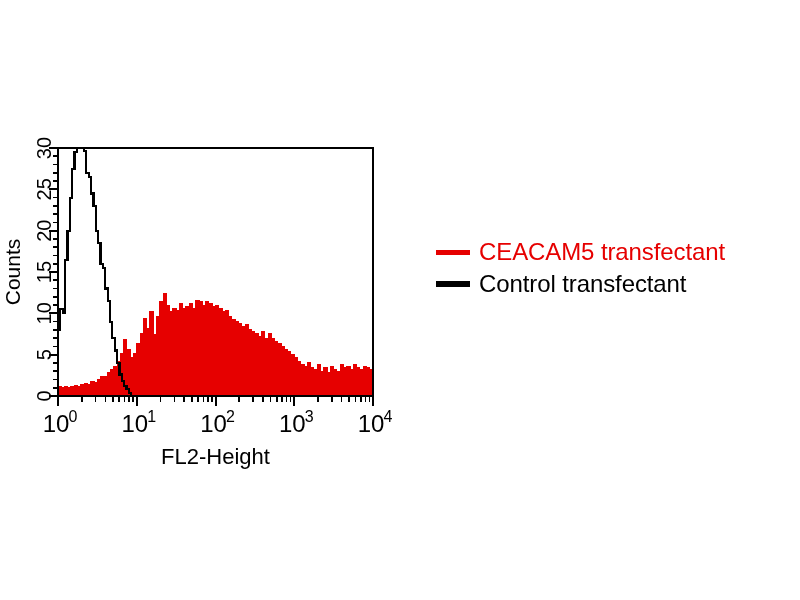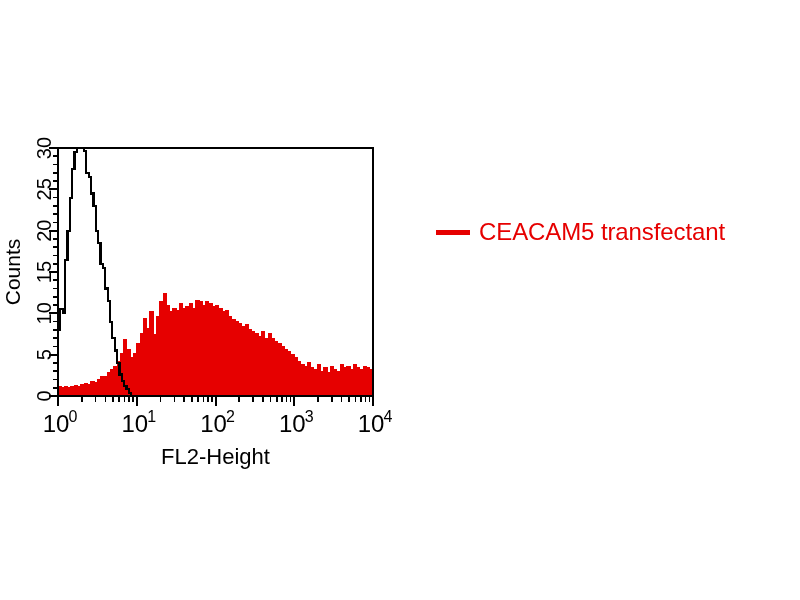--- a/index.html
+++ b/index.html
@@ -35,21 +35,21 @@
   #chart-svg {
     position: absolute;
     left: 0;
     top: 0;
   }
 
   
   #legend {
     position: absolute;
     left: 436px;
-    top: 216px;
+    top: 236px;
     width: 364px;
   }
   .legend-row {
     display: flex;
     align-items: center;
     height: 32px;
   }
   .legend-swatch {
     width: 34px;
     height: 5px;
@@ -177,15 +177,19 @@
           <text x="215.5" y="344" fill="#000" font-family="&quot;Liberation Sans&quot;, sans-serif" font-size="22" text-anchor="middle">FL2-Height</text>
         </g>
     </svg>
   </div>
 
   <div id="legend">
     <div class="legend-row">
       <span class="legend-swatch" style="background:#e60000"></span>
       <span class="legend-label" style="color:#e60000">CEACAM5 transfectant</span>
     </div>
+    <div class="legend-row">
+      <span class="legend-swatch thick" style="background:#000000"></span>
+      <span class="legend-label" style="color:#000000">Control transfectant</span>
+    </div>
   </div>
 
 </div>
 
 </body></html>

